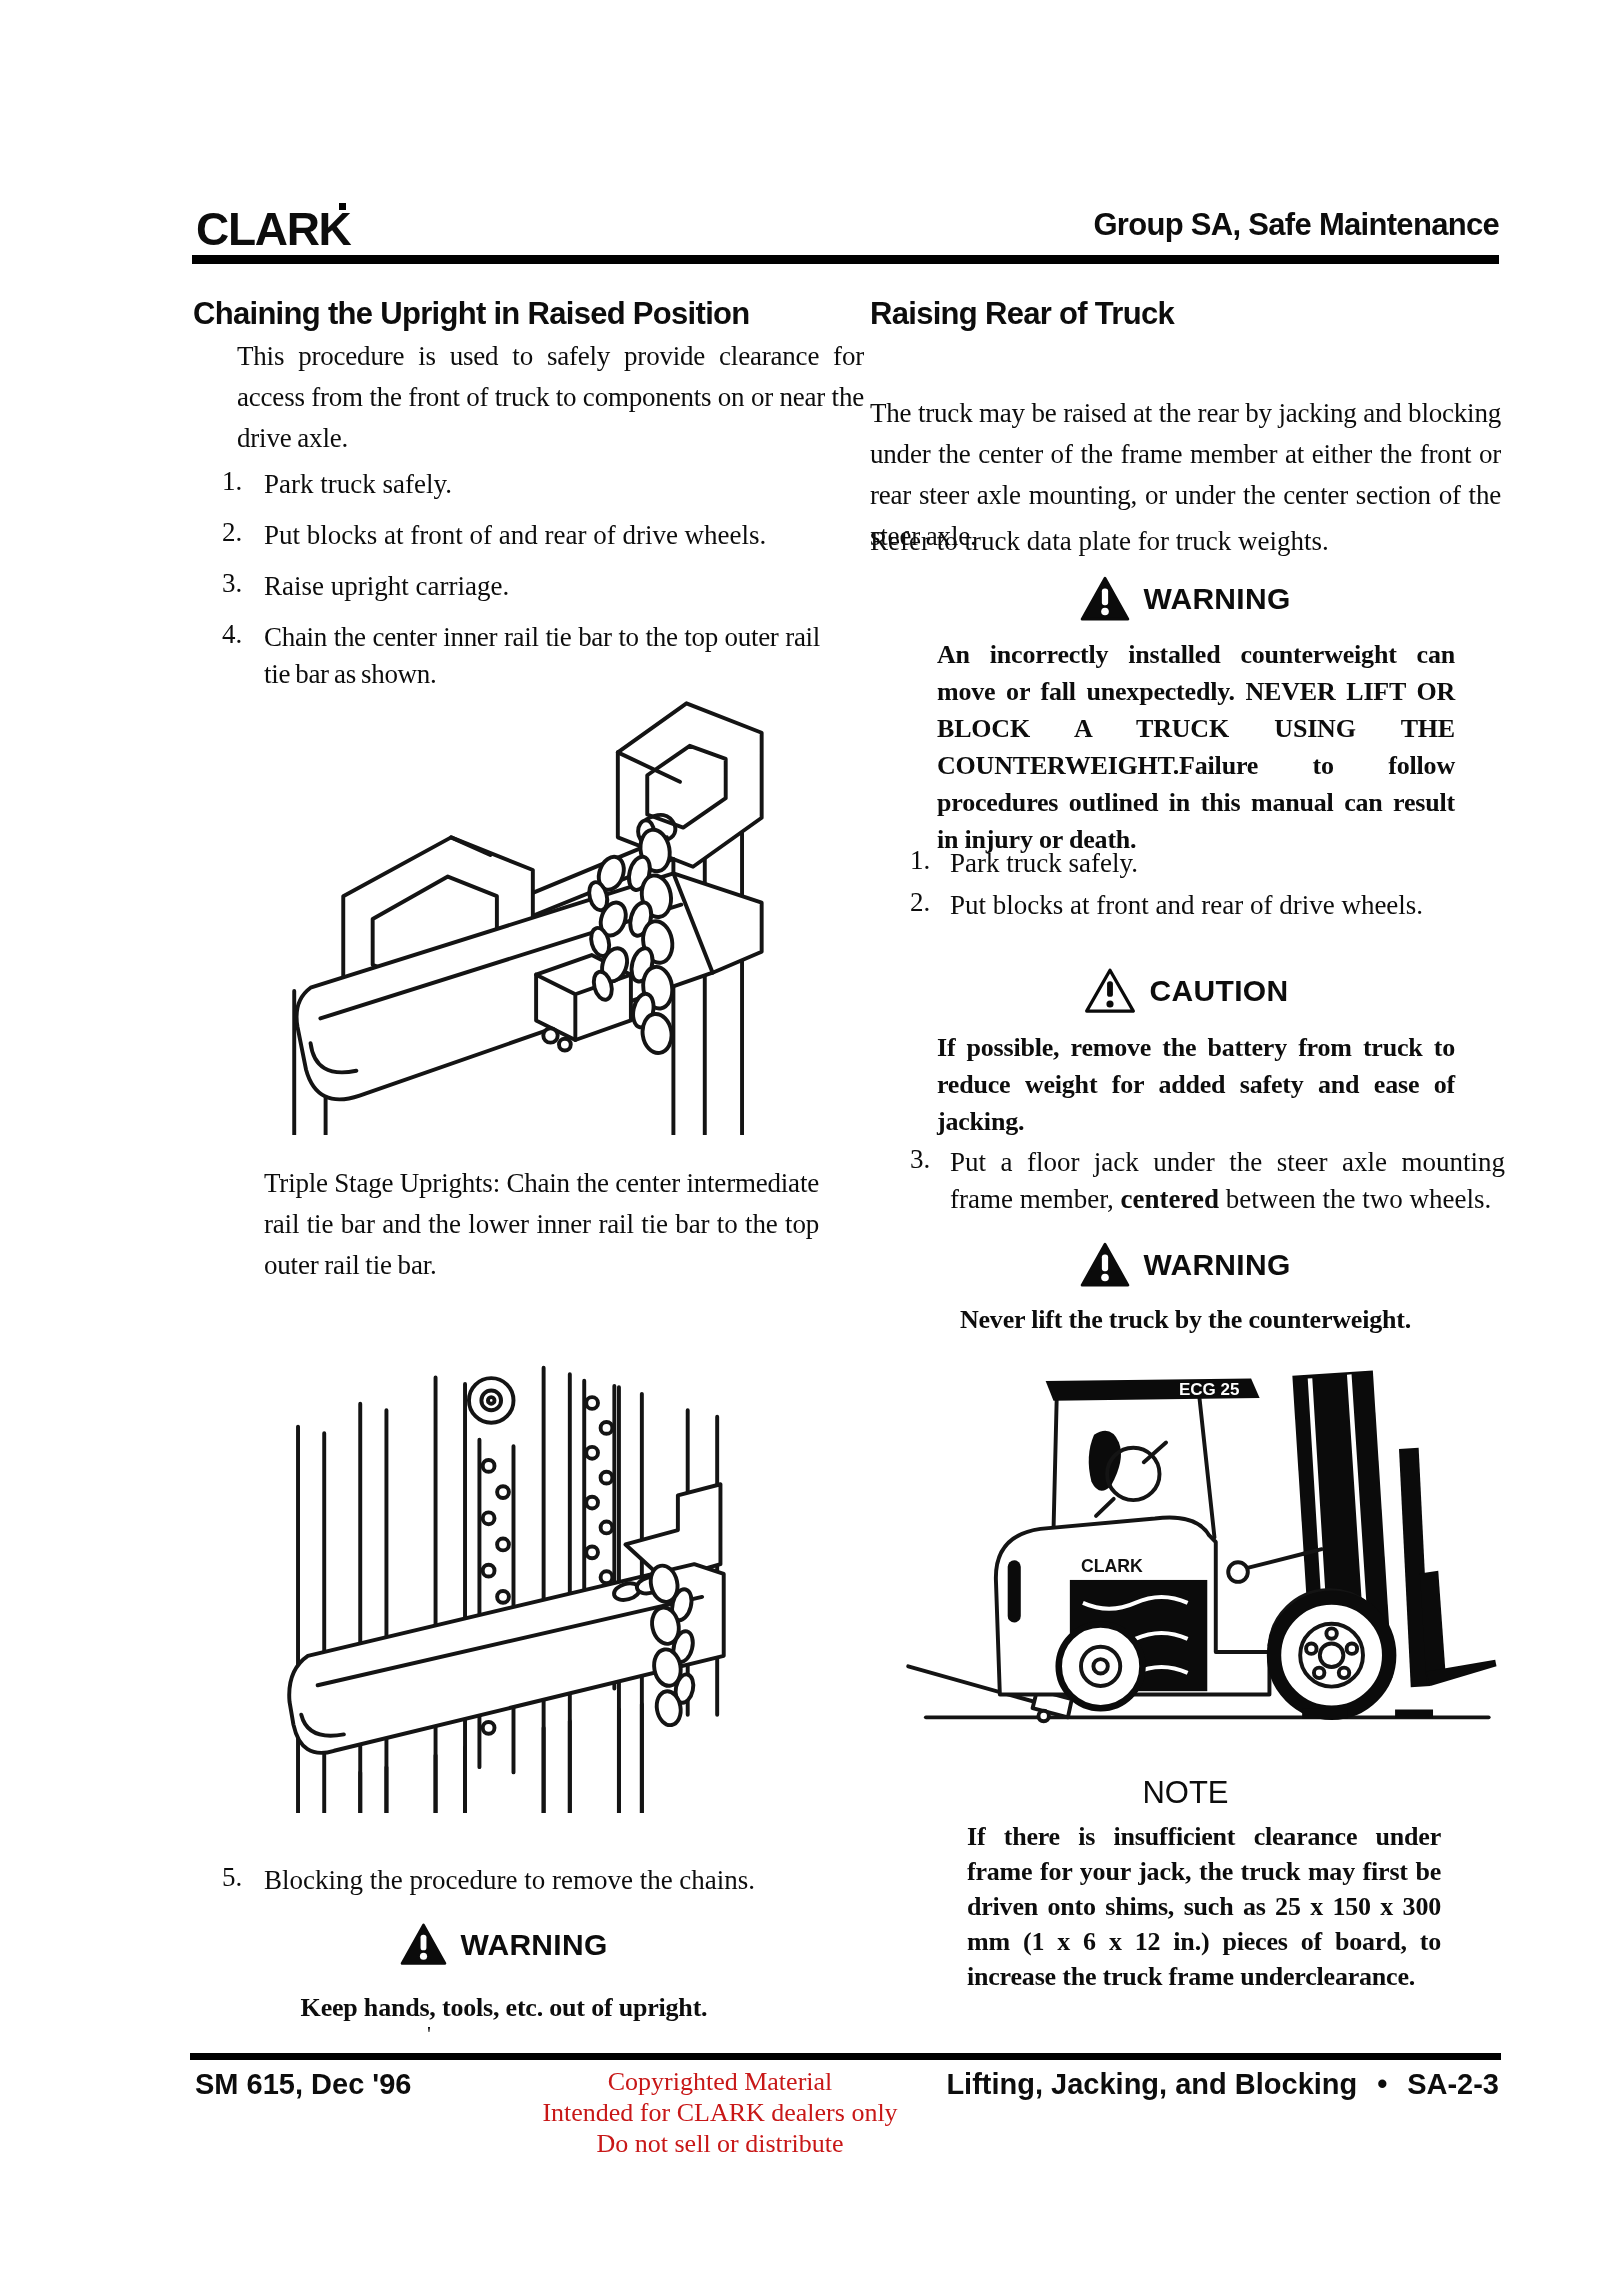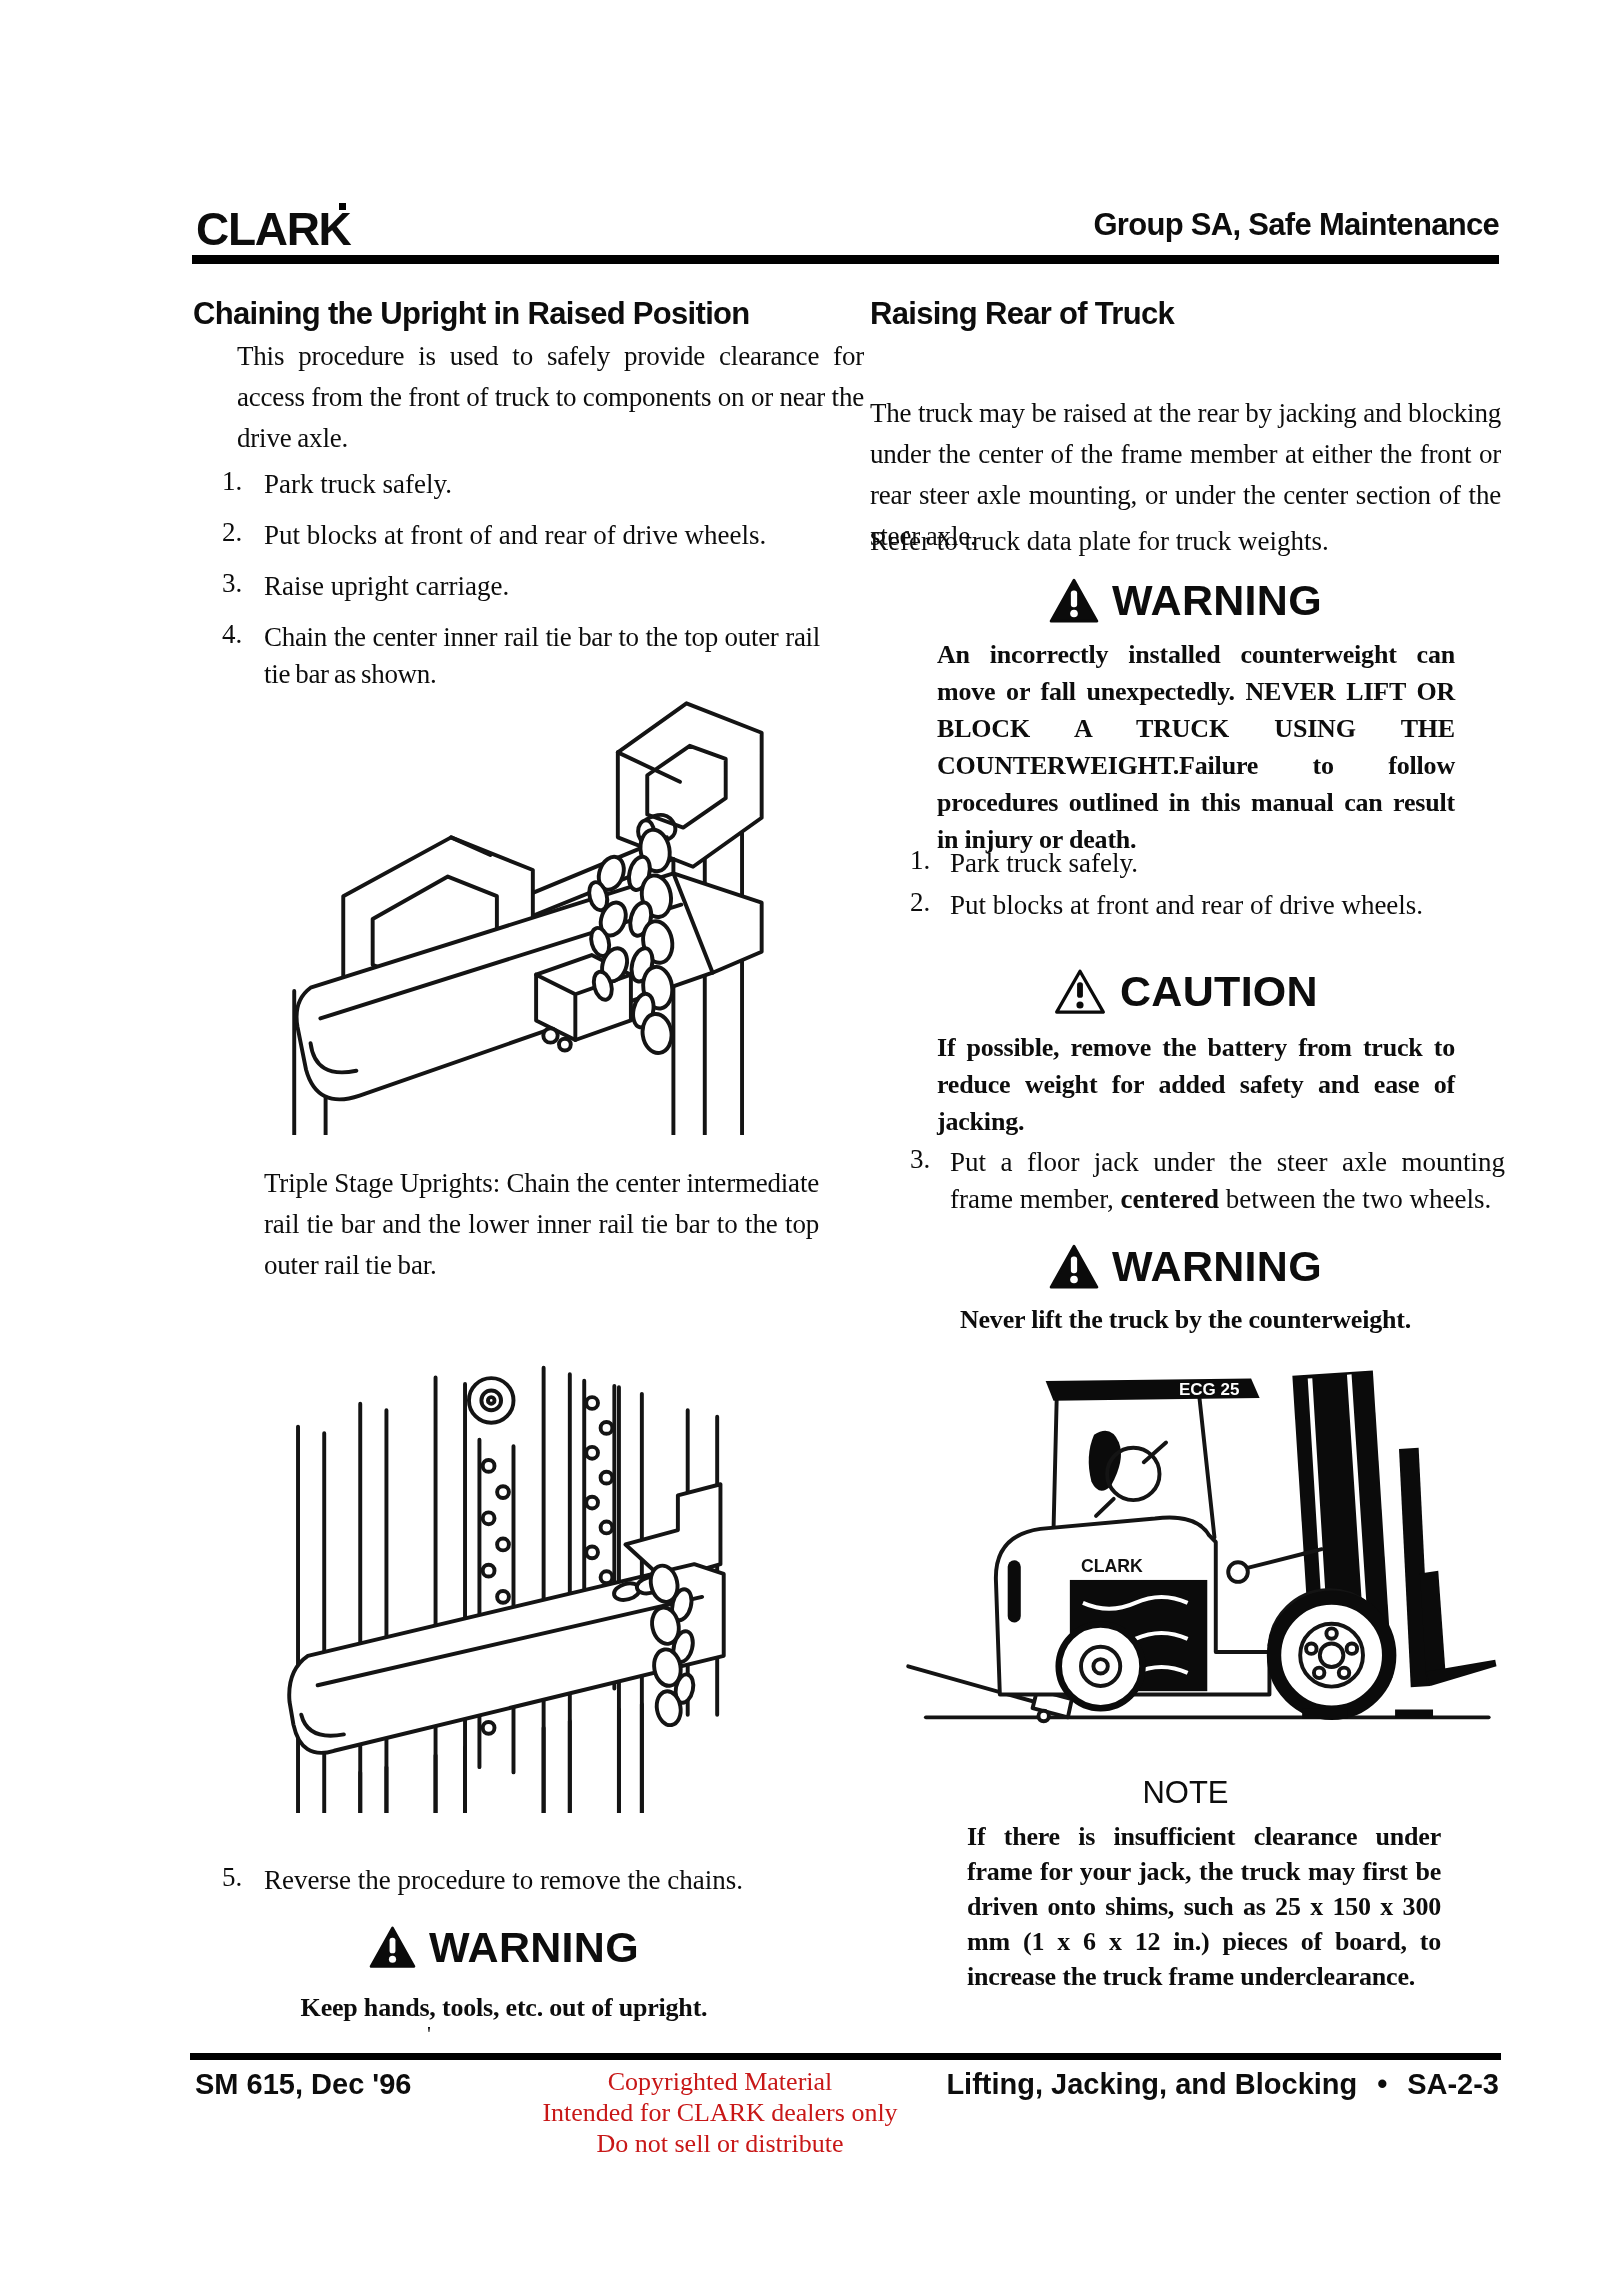--- a/index.html
+++ b/index.html
@@ -6,21 +6,21 @@
   #page{position:relative;width:1623px;height:2295px;background:#ffffff;overflow:hidden;
         font-family:"Liberation Serif", serif;color:#0d0d0d;}
   .abs{position:absolute;}
   .sans{font-family:"Liberation Sans", sans-serif;}
   .serif{font-family:"Liberation Serif", serif;}
   .h1{font-weight:bold;font-size:31px;letter-spacing:-0.7px;white-space:nowrap;}
   .body{font-size:27px;line-height:41px;text-align:justify;letter-spacing:-0.2px;word-spacing:-0.7px;}
   .boldblk{font-weight:bold;font-size:26px;line-height:37px;text-align:justify;letter-spacing:-0.2px;}
   .stepnum{font-size:27px;}
   .steptxt{font-size:27px;line-height:37px;}
-  .warnlabel{font-weight:bold;font-size:43px;letter-spacing:0.3px;white-space:nowrap;}
+  .warnlabel{font-weight:bold;font-size:30px;letter-spacing:0.3px;white-space:nowrap;}
   .warnhead{display:flex;align-items:center;justify-content:center;gap:13px;}
   .ftr{font-weight:bold;font-size:29px;white-space:nowrap;}
   .stamp{font-size:26px;line-height:31px;text-align:center;color:#c81717;white-space:nowrap;}
   .rule{background:#000;}
   .logo{font-family:"Liberation Sans", sans-serif;font-weight:900;font-size:46px;
         letter-spacing:-1.3px;transform:scaleX(0.86);transform-origin:left bottom;white-space:nowrap;}
   .tmdot{position:absolute;width:7.2px;height:7.2px;background:#000;}
   svg{display:block;}
   svg .ln{stroke:#141414;stroke-width:6;fill:none;stroke-linejoin:round;stroke-linecap:round;}
   svg .wf{stroke:#141414;stroke-width:6;fill:#ffffff;stroke-linejoin:round;}
@@ -148,21 +148,21 @@
       <ellipse class="wf" cx="641" cy="392" rx="14" ry="24" transform="rotate(14 641 392)"></ellipse>
       <ellipse class="wf" cx="616" cy="424" rx="20" ry="28" transform="rotate(-12 616 424)"></ellipse>
       <ellipse class="wf" cx="643" cy="456" rx="14" ry="24" transform="rotate(14 643 456)"></ellipse>
       <ellipse class="wf" cx="619" cy="488" rx="20" ry="28" transform="rotate(-10 619 488)"></ellipse>
       <ellipse class="wf" cx="645" cy="520" rx="13" ry="22" transform="rotate(12 645 520)"></ellipse>
       <ellipse class="wf" cx="621" cy="550" rx="18" ry="26" transform="rotate(-10 621 550)"></ellipse>
     </svg>
   </div>
 
   <div class="abs stepnum" style="left:222px;top:1862px;">5.</div>
-  <div class="abs steptxt" style="left:264px;top:1862px;width:556px;">Reverse the procedure to remove the chains.</div>
+  <div class="abs steptxt" style="left:264px;top:1862px;width:556px;">Blocking the procedure to remove the chains.</div>
 
   <div class="abs warnhead" style="left:193px;top:1923px;width:622px;">
     <span>
       <svg width="47" height="43" viewBox="0 0 72 66">
         <path d="M36,3 L69,62 L3,62 Z" fill="#0b0b0b" stroke="#0b0b0b" stroke-width="4" stroke-linejoin="round"></path>
         <rect x="31.5" y="18" width="9" height="24" rx="4" fill="#fff"></rect>
         <circle cx="36" cy="51" r="5.5" fill="#fff"></circle>
       </svg>
     </span>
     <span class="sans warnlabel">WARNING</span>

